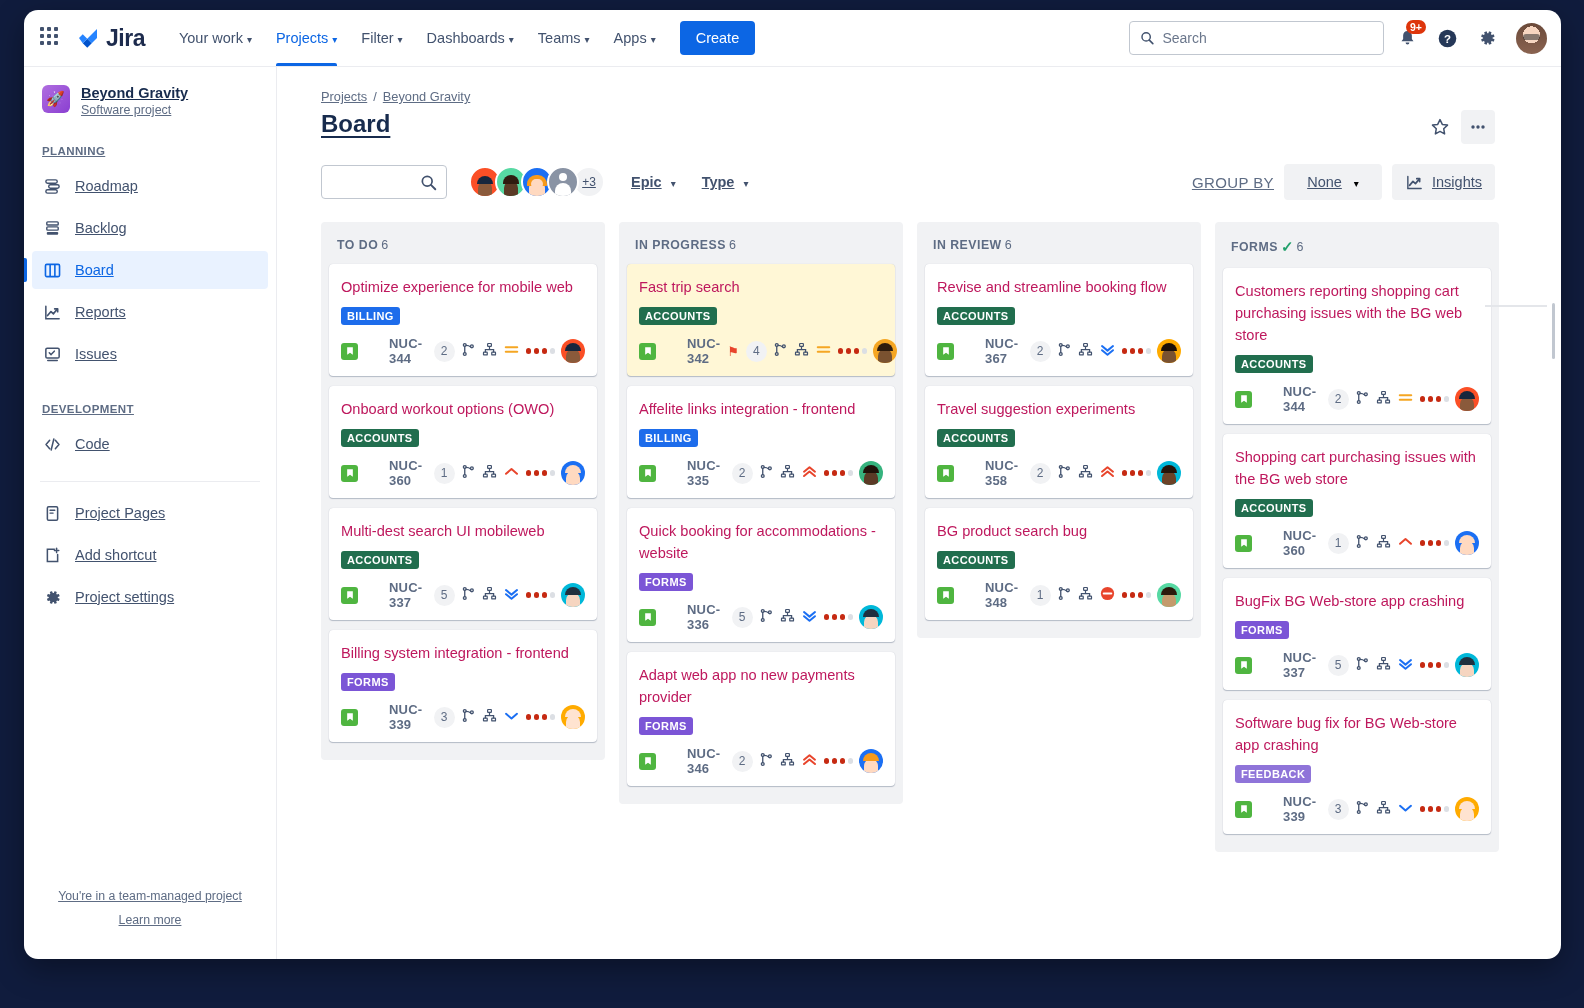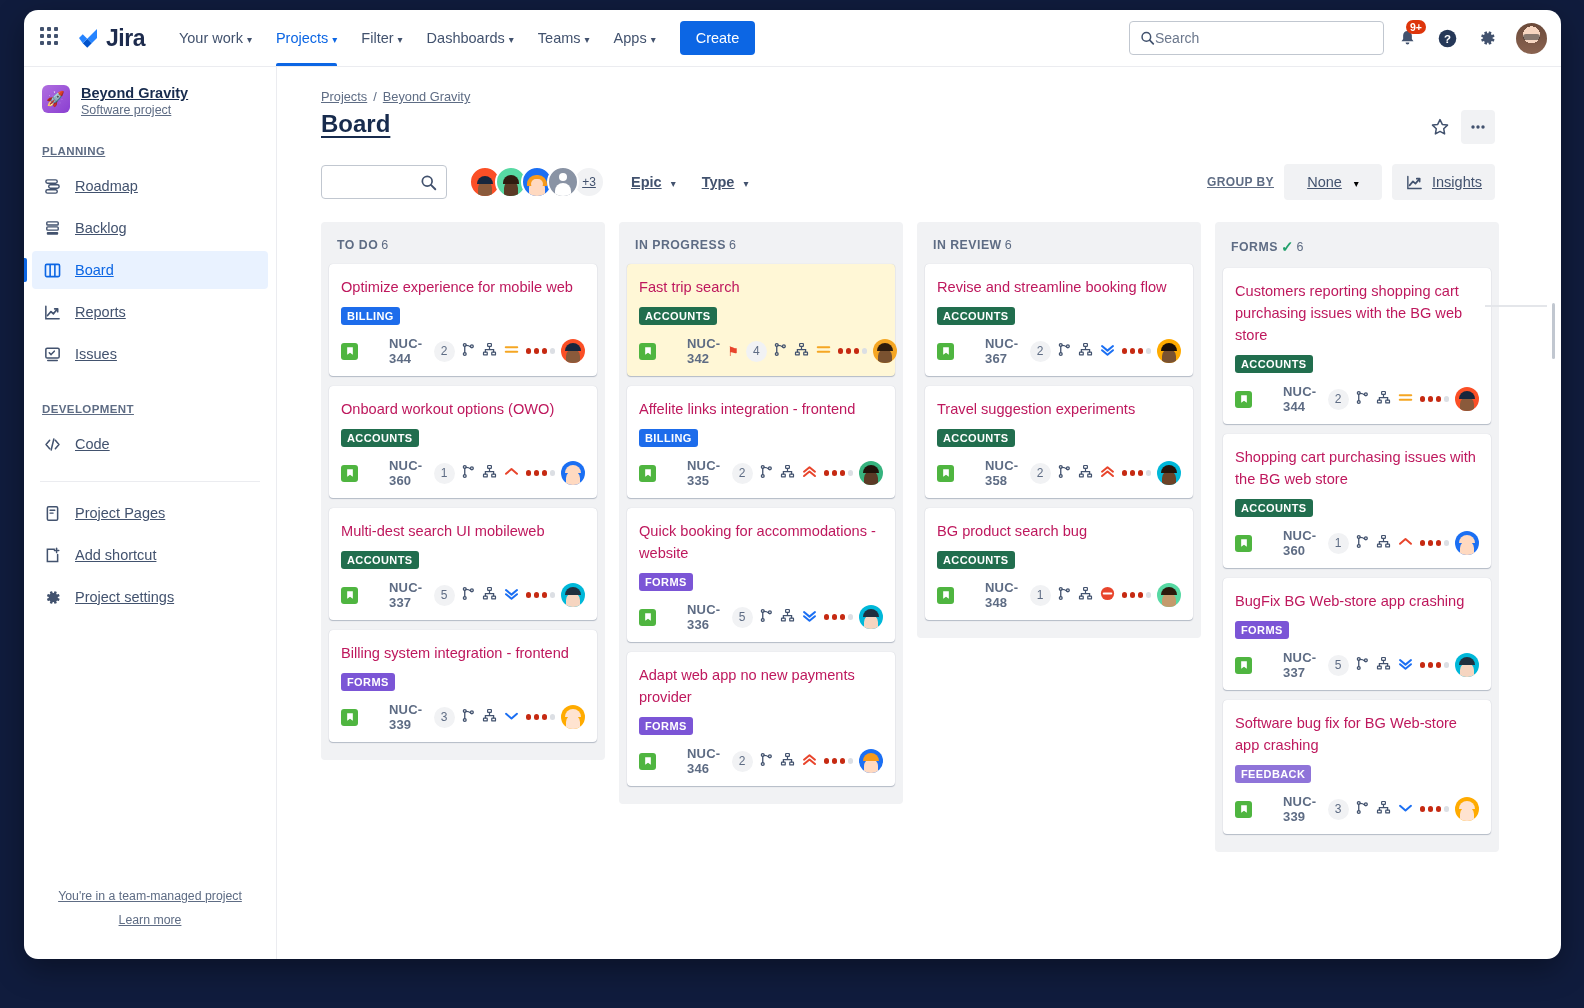--- a/index.html
+++ b/index.html
@@ -45,21 +45,21 @@
   }
   .caret { font-size: 10px; position: relative; top: 1px; }
   .create-btn {
     background: #0c66e4; color: #fff; border: none; border-radius: 4px;
     font-size: 14.5px; padding: 9px 16px; margin-left: 12px; cursor: pointer;
     font-family: inherit;
   }
   .nav-right { margin-left: auto; display: flex; align-items: center; gap: 6px; }
   .searchbox {
     width: 255px; height: 34px; border: 1px solid #c1c7d0; border-radius: 4px;
-    display: flex; align-items: center; padding: 0 10px; gap: 0; background: #fff;
+    display: flex; align-items: center; padding: 0 10px; gap: 8px; background: #fff;
   }
   .searchbox input {
     border: none; outline: none; font-size: 14px; color: #505f79;
     font-family: inherit; width: 100%; background: transparent;
   }
   .searchbox input::placeholder { color: #6b778c; }
   .icon-btn { width: 34px; height: 34px; border-radius: 50%; display:flex;
     align-items:center; justify-content:center; cursor:pointer; position: relative; }
   .badge-9 {
     position: absolute; top: -1px; right: -2px; background: #de350b; color:#fff;
@@ -132,21 +132,21 @@
   .av { width:32px;height:32px;border-radius:50%;margin-left:-6px;border:2px solid #fff;
     position:relative;overflow:hidden;cursor:pointer;}
   .av:first-child{margin-left:0;}
   .av-more{width:32px;height:32px;border-radius:50%;background:#f1f2f4;margin-left:-6px;
     border:2px solid #fff;display:flex;align-items:center;justify-content:center;
     font-size:12px;color:#42526e;text-decoration:underline;cursor:pointer;}
   .filter-dd { margin-left: 26px; font-size:14.5px; color:#42526e; display:flex;
     align-items:center; gap:9px; cursor:pointer;}
   .filter-dd .t { text-decoration: underline; font-weight: 600; }
   .tb-right { margin-left:auto; display:flex; align-items:center; gap:10px;}
-  .groupby-lbl{font-size:12px;font-weight:bold;color:#5e6c84;letter-spacing:.4px;
+  .groupby-lbl{font-size:15px;font-weight:normal;color:#5e6c84;letter-spacing:.4px;
     text-decoration:underline;}
   .dd-btn{background:#f1f2f4;border-radius:4px;height:36px;min-width:98px;display:flex;
     align-items:center;justify-content:center;gap:12px;padding:0 12px;cursor:pointer;}
   .dd-btn .t{font-size:14.5px;color:#42526e;text-decoration:underline;}
   .insights-btn{background:#f1f2f4;border-radius:4px;height:36px;display:flex;align-items:center;
     gap:8px;padding:0 13px;cursor:pointer;}
   .insights-btn .t{font-size:14.5px;color:#42526e;text-decoration:underline;}
 
   
   .board { display:flex; gap:14px; margin-top: 22px; padding-right: 20px;

